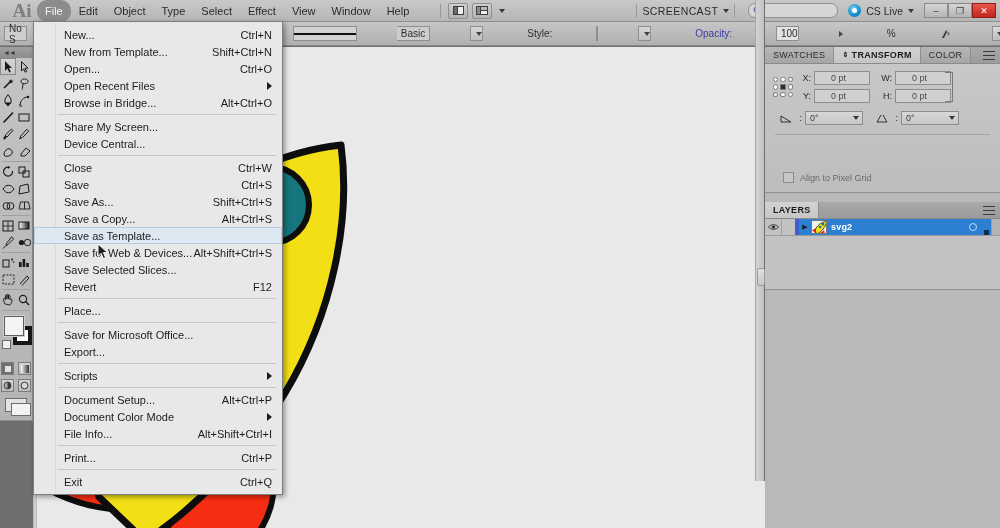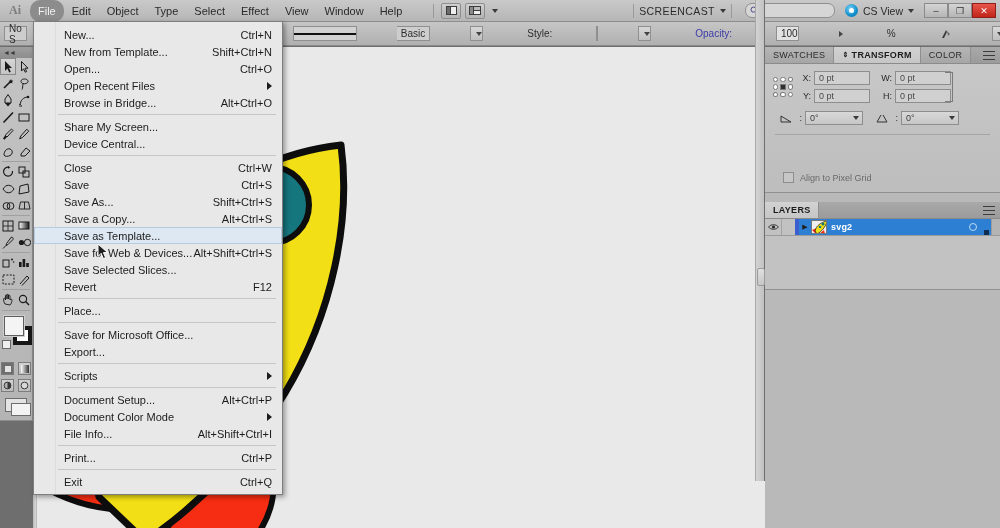--- a/index.html
+++ b/index.html
@@ -13,21 +13,21 @@
 
   
   .menubar {
     position: absolute; left: 0; top: 0; width: 1000px; height: 22px;
     background: linear-gradient(#c9c9c9, #b6b6b6);
     border-bottom: 1px solid #8d8d8d;
     display: flex; align-items: center;
   }
   .ai-logo {
     width: 30px; height: 22px; display: flex; align-items: center; justify-content: center;
-    font-family: "Liberation Serif", serif; font-size: 12px; color: #7d7d7d; font-weight: bold;
+    font-family: "Liberation Serif", serif; font-size: 19px; color: #7d7d7d; font-weight: bold; margin-left: 7px;
   }
   .menu-item {
     height: 22px; padding: 0 8px; display: flex; align-items: center;
     font-size: 11px; color: #2a2a2a; white-space: nowrap; border-radius: 10px;
   }
   .menu-item.active { background: #8c8c8c; color: #f2f2f2; }
   .mb-spacer { flex: 1; }
   .mb-icon-btn {
     width: 20px; height: 16px; margin: 0 2px;
     background: linear-gradient(#cfcfcf,#b3b3b3);
@@ -186,21 +186,21 @@
   .tf-row { display: flex; align-items: center; margin-bottom: 5px; }
   .tf-anchor {
     width: 20px; height: 20px; margin-right: 6px;
     display: grid; grid-template-columns: repeat(3,1fr); grid-template-rows: repeat(3,1fr); gap: 2px;
   }
   .tf-anchor span { background: #ffffff; border: 1px solid #7c7c7c; border-radius: 50%; }
   .tf-anchor span.c { background: #2f2f2f; border-radius: 0; }
   .tf-lbl { font-size: 9px; color: #2a2a2a; width: 12px; text-align: right; margin-right: 3px; }
   .tf-field {
     width: 56px; height: 14px; background: #d0d0d0; border: 1px solid #8d8d8d;
-    display:flex; align-items:center; padding-left: 4px; font-size: 9px; color: #4a4a4a;
+    display:flex; align-items:center; padding-left: 16px; font-size: 9px; color: #4a4a4a;
     margin-right: 10px;
   }
   .tf-chain { width: 8px; height: 30px; border: 1px solid #7a7a7a; border-left: none; margin-left: -6px; }
   .tf-angle-row { display: flex; align-items: center; margin-top: 8px; padding-left: 6px; }
   .tf-icon { width: 14px; height: 12px; margin-right: 3px; display:flex; align-items:center; justify-content:center; font-size:10px; color:#333; }
   .tf-select {
     width: 58px; height: 14px; background: linear-gradient(#d8d8d8,#c6c6c6); border: 1px solid #8d8d8d;
     display:flex; align-items:center; justify-content:space-between; padding: 0 3px 0 4px;
     font-size: 9px; color: #3c3c3c; margin-right: 12px;
   }
@@ -294,21 +294,21 @@
 
     <div class="search-box" title="">
       <svg width="9" height="9" viewBox="0 0 9 9">
           <circle cx="3.6" cy="3.6" r="2.6" fill="none" stroke="#4a4a8a" stroke-width="1"></circle>
           <line x1="5.6" y1="5.6" x2="8.2" y2="8.2" stroke="#4a4a8a" stroke-width="1"></line>
         </svg>
     </div>
 
     <div class="cs-live">
       <span class="cs-orb"></span>
-      <span>CS View</span>
+      <span>CS Live</span>
       <span class="tiny-caret"></span>
     </div>
 
     <div class="win-btns">
       <div class="win-btn">–</div>
       <div class="win-btn">❐</div>
       <div class="win-btn close">✕</div>
     </div>
   </div>
 

